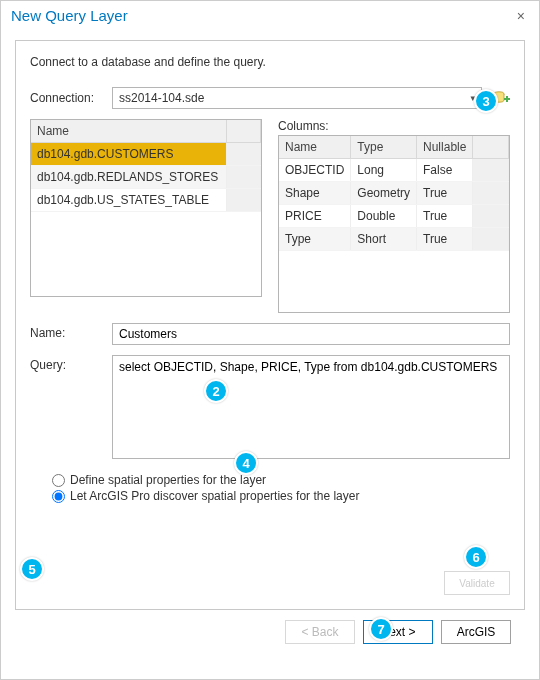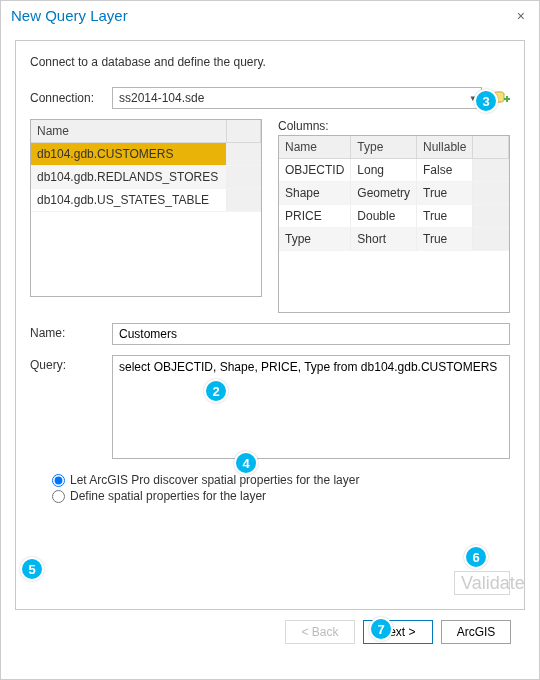--- a/index.html
+++ b/index.html
@@ -166,26 +166,26 @@
     align-items: center;
     gap: 5px;
     margin-bottom: 2px;
     font-size: 12px;
   }
   .radio-row input { margin:0; }
   .validate-btn {
     position: absolute;
     right: 14px;
     bottom: 14px;
-    width: 56px;
+    width: 66px;
     height: 24px;
     border: 1px solid #d8d8d8;
     background: #fff;
     color: #ccc;
-    font-size: 18px;
+    font-size: 10px;
   }
   .footer {
     display: flex;
     justify-content: flex-end;
     gap: 8px;
     padding: 10px 14px 0 14px;
     align-items: flex-end;
   }
   .btn {
     min-width: 70px;
@@ -323,26 +323,26 @@
         <input class="txt-input" value="Customers" style="">
       </div>
 
       <div class="field-row">
         <div class="label">Query:</div>
         <textarea class="txt-area" style="">select OBJECTID, Shape, PRICE, Type from db104.gdb.CUSTOMERS</textarea>
       </div>
 
       <div class="radios">
         <label class="radio-row">
+          <input type="radio" name="sp" style="">
+          <span>Define spatial properties for the layer</span>
+        </label>
+        <label class="radio-row">
           <input type="radio" name="sp" checked="" style="">
           <span>Let ArcGIS Pro discover spatial properties for the layer</span>
-        </label>
-        <label class="radio-row">
-          <input type="radio" name="sp" style="">
-          <span>Define spatial properties for the layer</span>
         </label>
       </div>
 
       <button class="validate-btn" disabled="">Validate</button>
 
       <div class="callout" style="top:48px; right:26px;">3</div>
       <div class="callout" style="top:338px; left:188px;">2</div>
       <div class="callout" style="top:410px; left:218px;">4</div>
       <div class="callout" style="bottom:28px; left:4px;">5</div>
       <div class="callout" style="bottom:40px; right:36px;">6</div>

